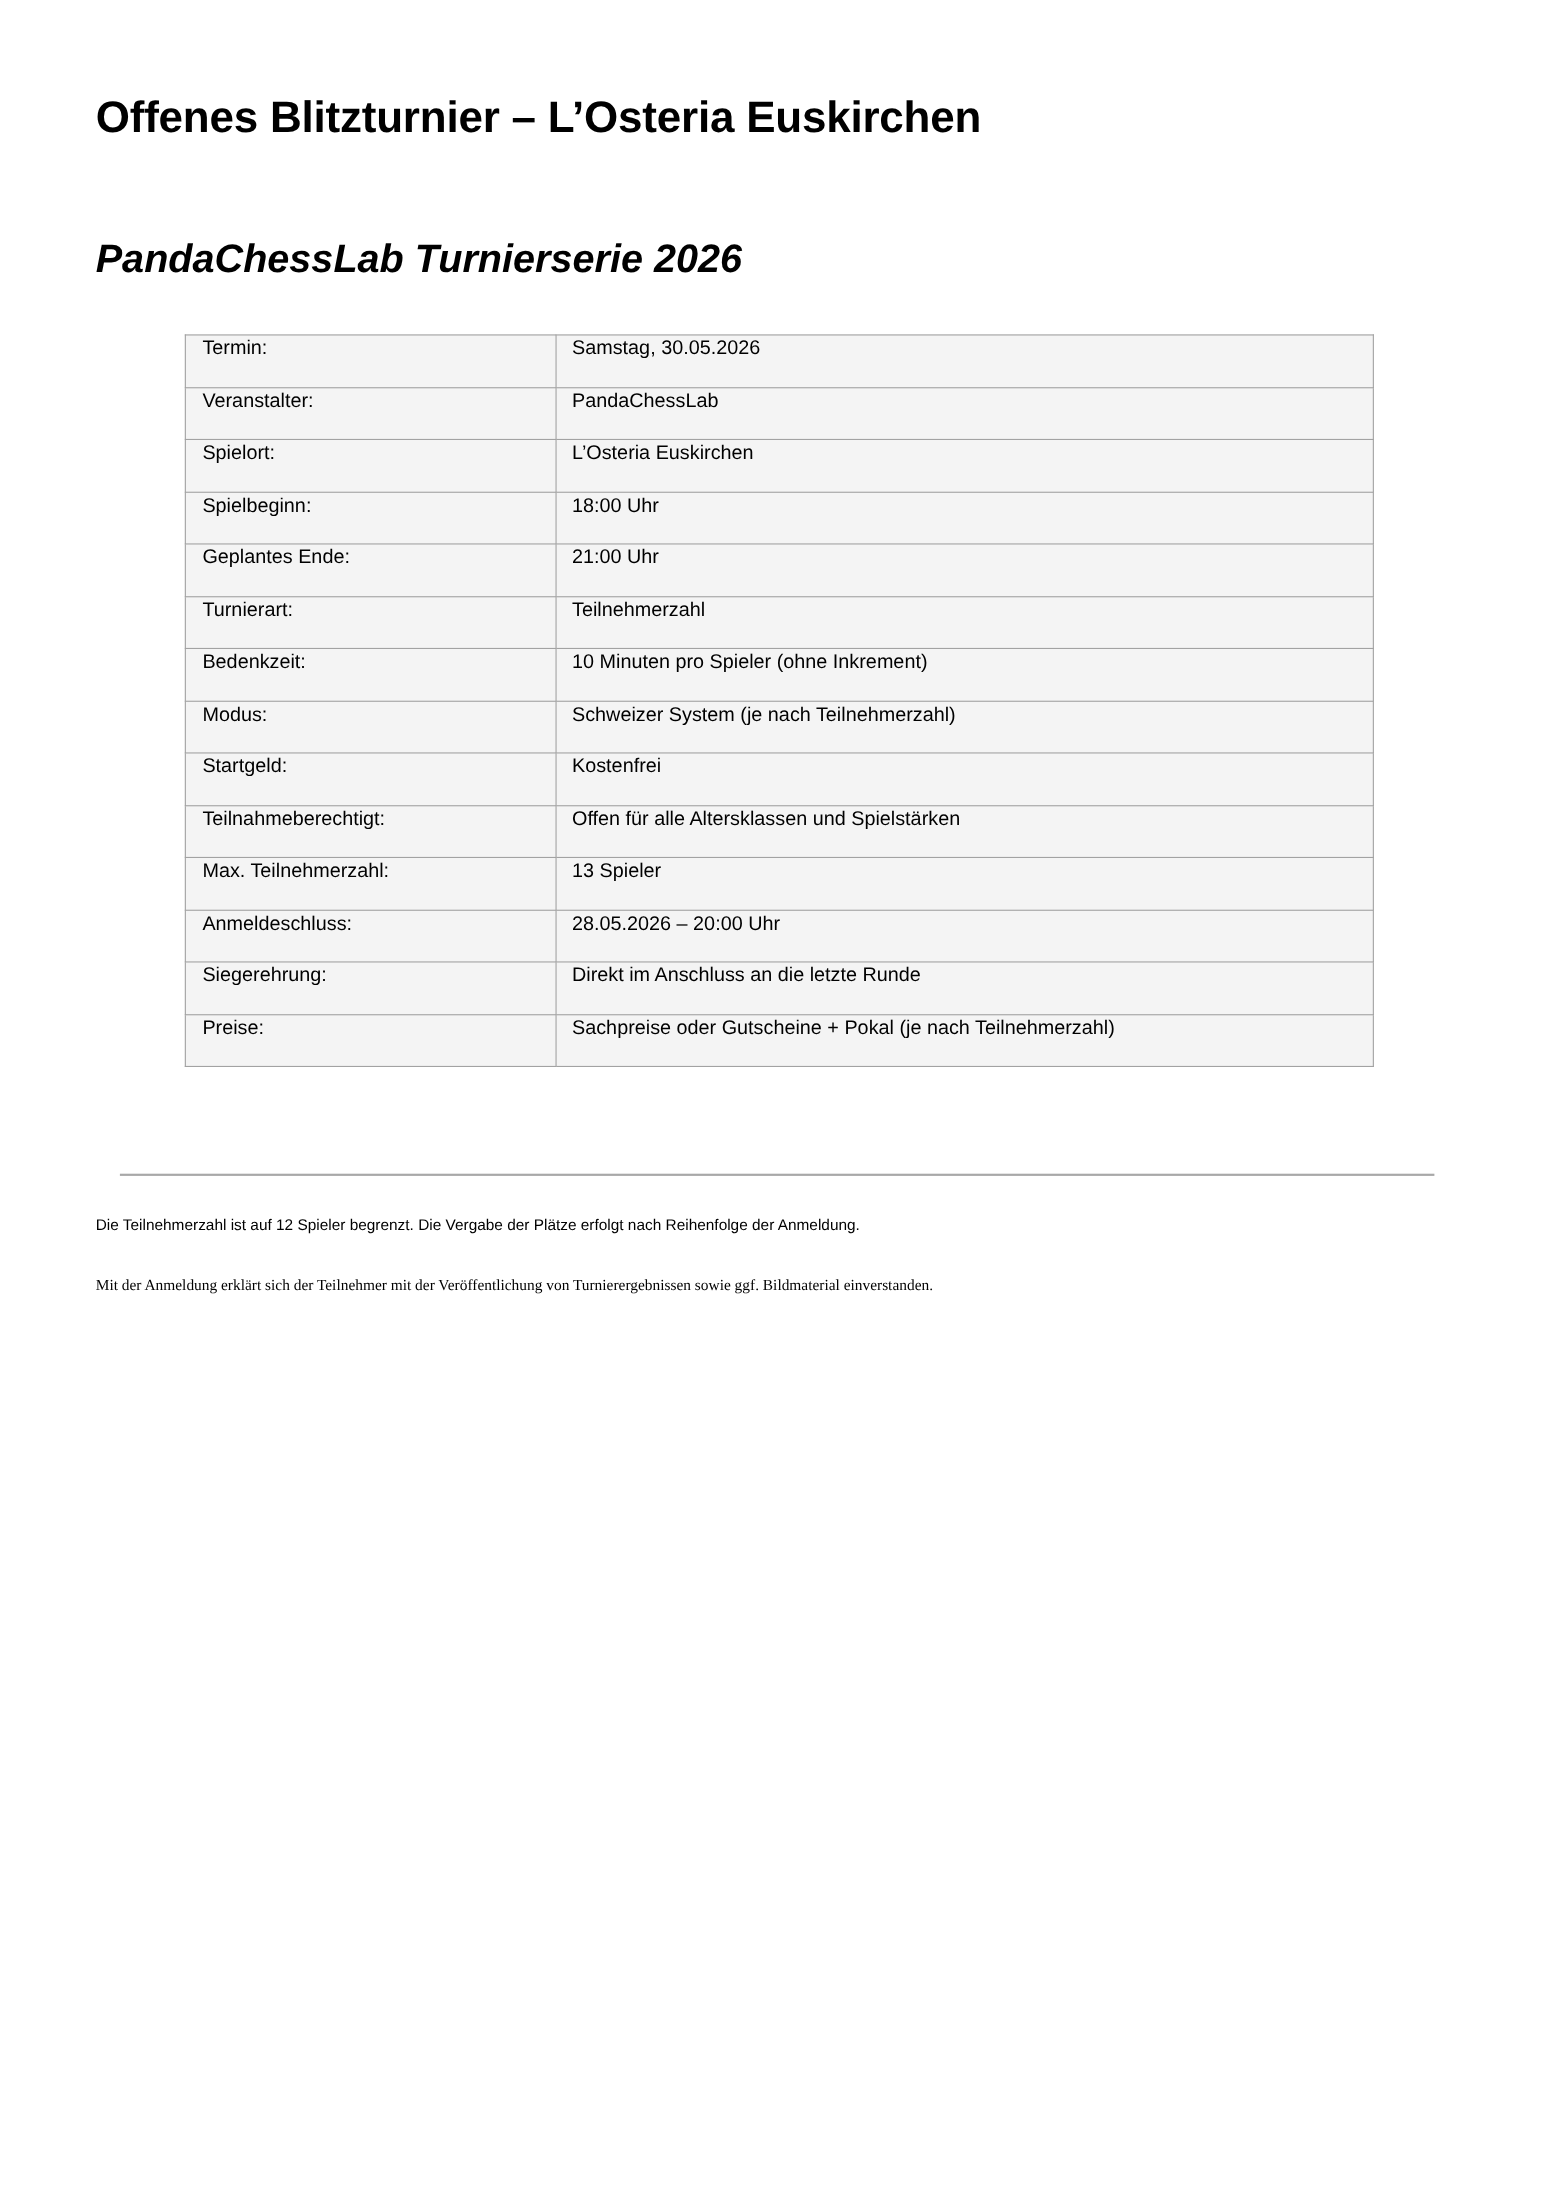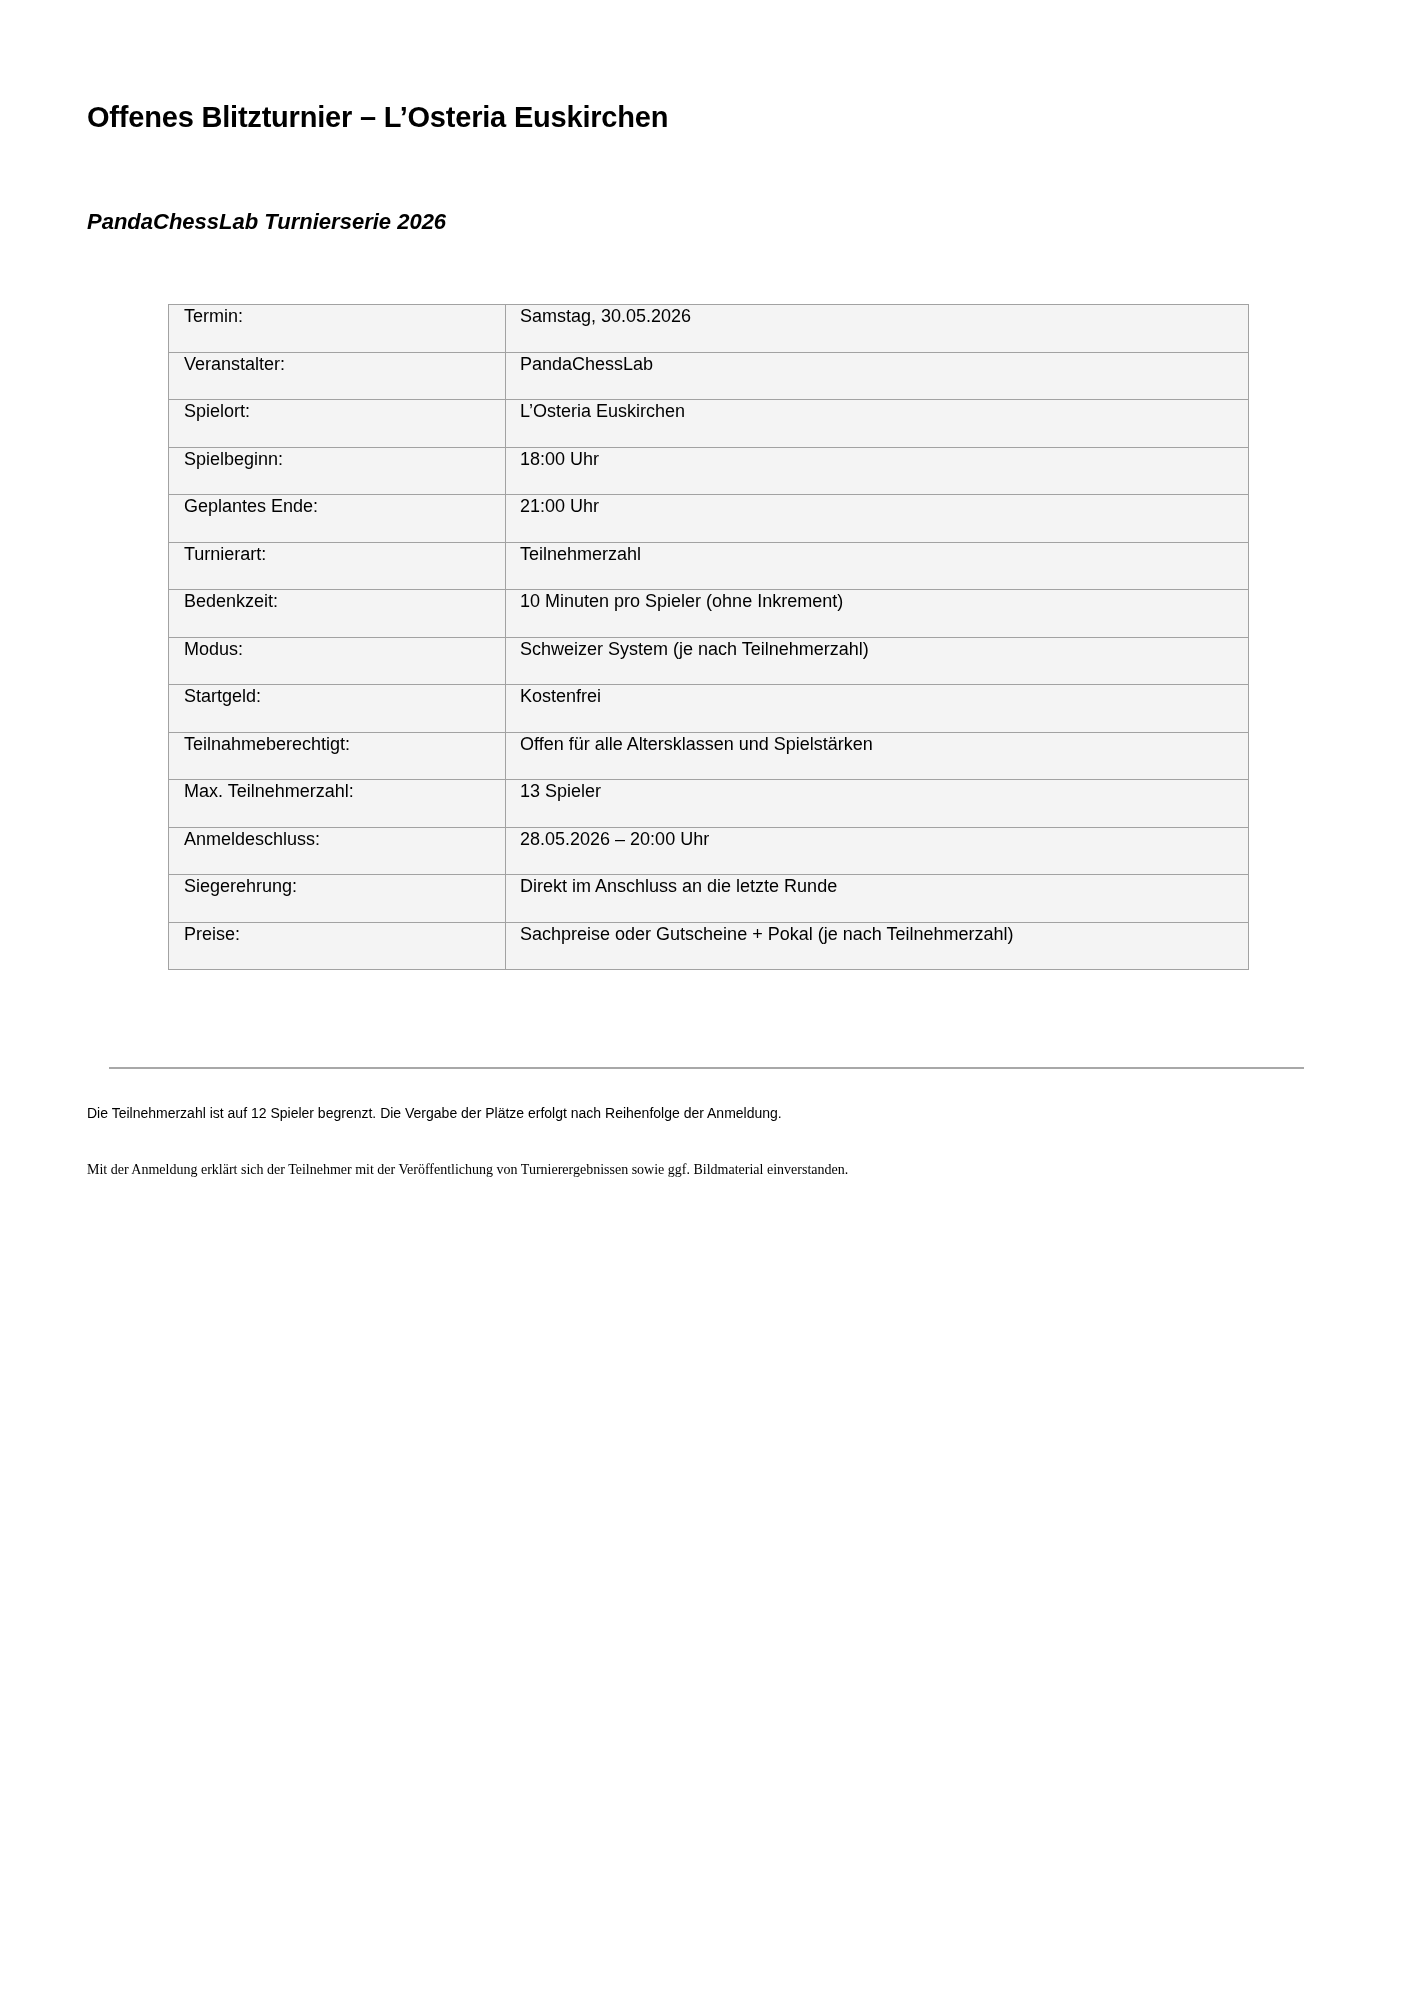--- a/index.html
+++ b/index.html
@@ -1,27 +1,27 @@
 <!DOCTYPE html>
 <html><head>
 <meta charset="utf-8">
 <style>
   html, body { margin: 0; padding: 0; background: #ffffff; }
   body {
     width: 1414px; height: 2000px; position: relative; overflow: hidden;
     font-family: "Liberation Sans", sans-serif; color: #000;
   }
   .title {
-    position: absolute; left: 87px; top: 94px; margin: 0;
-    font-size: 29px; font-weight: bold; line-height: 46px; white-space: nowrap;
+    position: absolute; left: 87px; top: 84px; margin: 0;
+    font-size: 40px; font-weight: bold; line-height: 46px; white-space: nowrap;
     letter-spacing: -0.2px;
   }
   .subtitle {
-    position: absolute; left: 87px; top: 206px; margin: 0;
-    font-size: 22px; font-weight: bold; font-style: italic; line-height: 32px; white-space: nowrap;
+    position: absolute; left: 87px; top: 219px; margin: 0;
+    font-size: 36px; font-weight: bold; font-style: italic; line-height: 32px; white-space: nowrap;
   }
   .info-table {
     position: absolute; left: 168px; top: 304px;
     width: 1080px; border-collapse: collapse; table-layout: fixed;
     background: #f4f4f4;
   }
   .info-table td {
     border: 1.5px solid #a2a2a2; height: 47.5px; box-sizing: border-box;
     padding: 0; vertical-align: top; font-size: 18px; line-height: 22px;
     white-space: nowrap; overflow: hidden;

